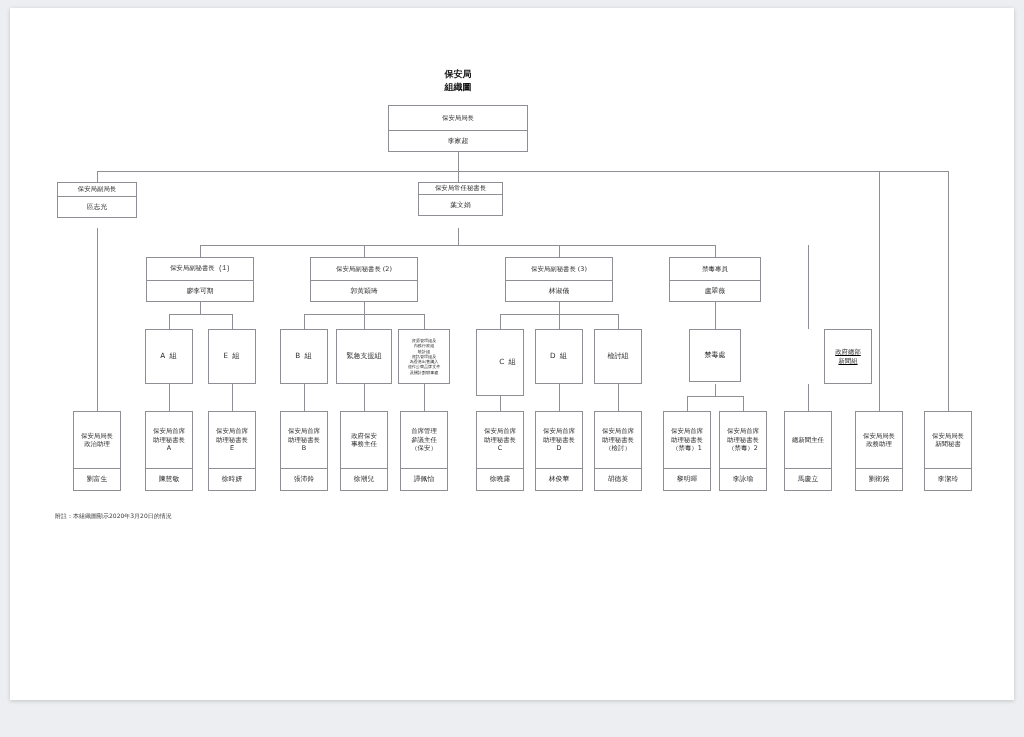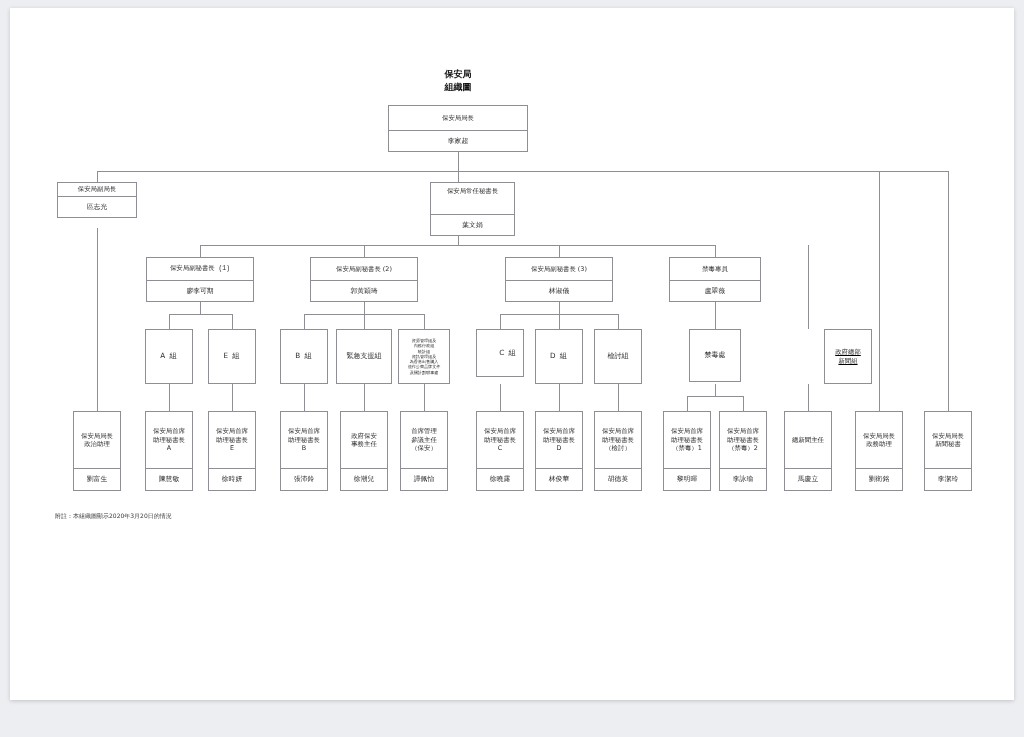--- a/index.html
+++ b/index.html
@@ -172,21 +172,21 @@
     <div class="node" style="left:388px; top:105px; width:140px; height:47px;">
       <div class="role">保安局局長</div>
       <div class="name" style="height:21px;">李家超</div>
     </div>
 
     <div class="node" style="left:57px; top:182px; width:80px; height:36px;">
       <div class="role">保安局副局長</div>
       <div class="name" style="height:21px;">區志光</div>
     </div>
 
-    <div class="node" style="left:430px; top:182px; width:85px; height:54px;gap:15px;">
+    <div class="node" style="left:418px; top:182px; width:85px; height:34px;">
       <div class="role">保安局常任秘書長</div>
       <div class="name" style="height:21px;">葉文娟</div>
     </div>
 
     <div class="node" style="left:146px; top:257px; width:108px; height:45px;font-family:Liberation Mono, monospace;">
       <div class="role">保安局副秘書長 (1)</div>
       <div class="name" style="height:21px;">廖李可期</div>
     </div>
 
     <div class="node" style="left:310px; top:257px; width:108px; height:45px;">
@@ -218,21 +218,21 @@
     </div>
     <div class="node single tiny" style="left:398px; top:329px; width:52px; height:55px;">
       <div class="role">資源管理組及
 內務行政組
 統計組
 資訊管理組及
 為香港出售購入
 能作公費品牌文件
 及關計劃聯事處</div>
     </div>
-    <div class="node single grp" style="left:476px; top:329px; width:48px; height:48px;padding-left:16px;">
+    <div class="node single grp" style="left:476px; top:329px; width:48px; height:67px;padding-left:16px;">
       <div class="role">C 組</div>
     </div>
     <div class="node single grp" style="left:535px; top:329px; width:48px; height:55px;">
       <div class="role">D 組</div>
     </div>
     <div class="node single" style="left:594px; top:329px; width:48px; height:55px;">
       <div class="role" style="font-size:7px;">檢討組</div>
     </div>
     <div class="node single" style="left:689px; top:329px; width:52px; height:53px;">
       <div class="role" style="font-size:7px;">禁毒處</div>

